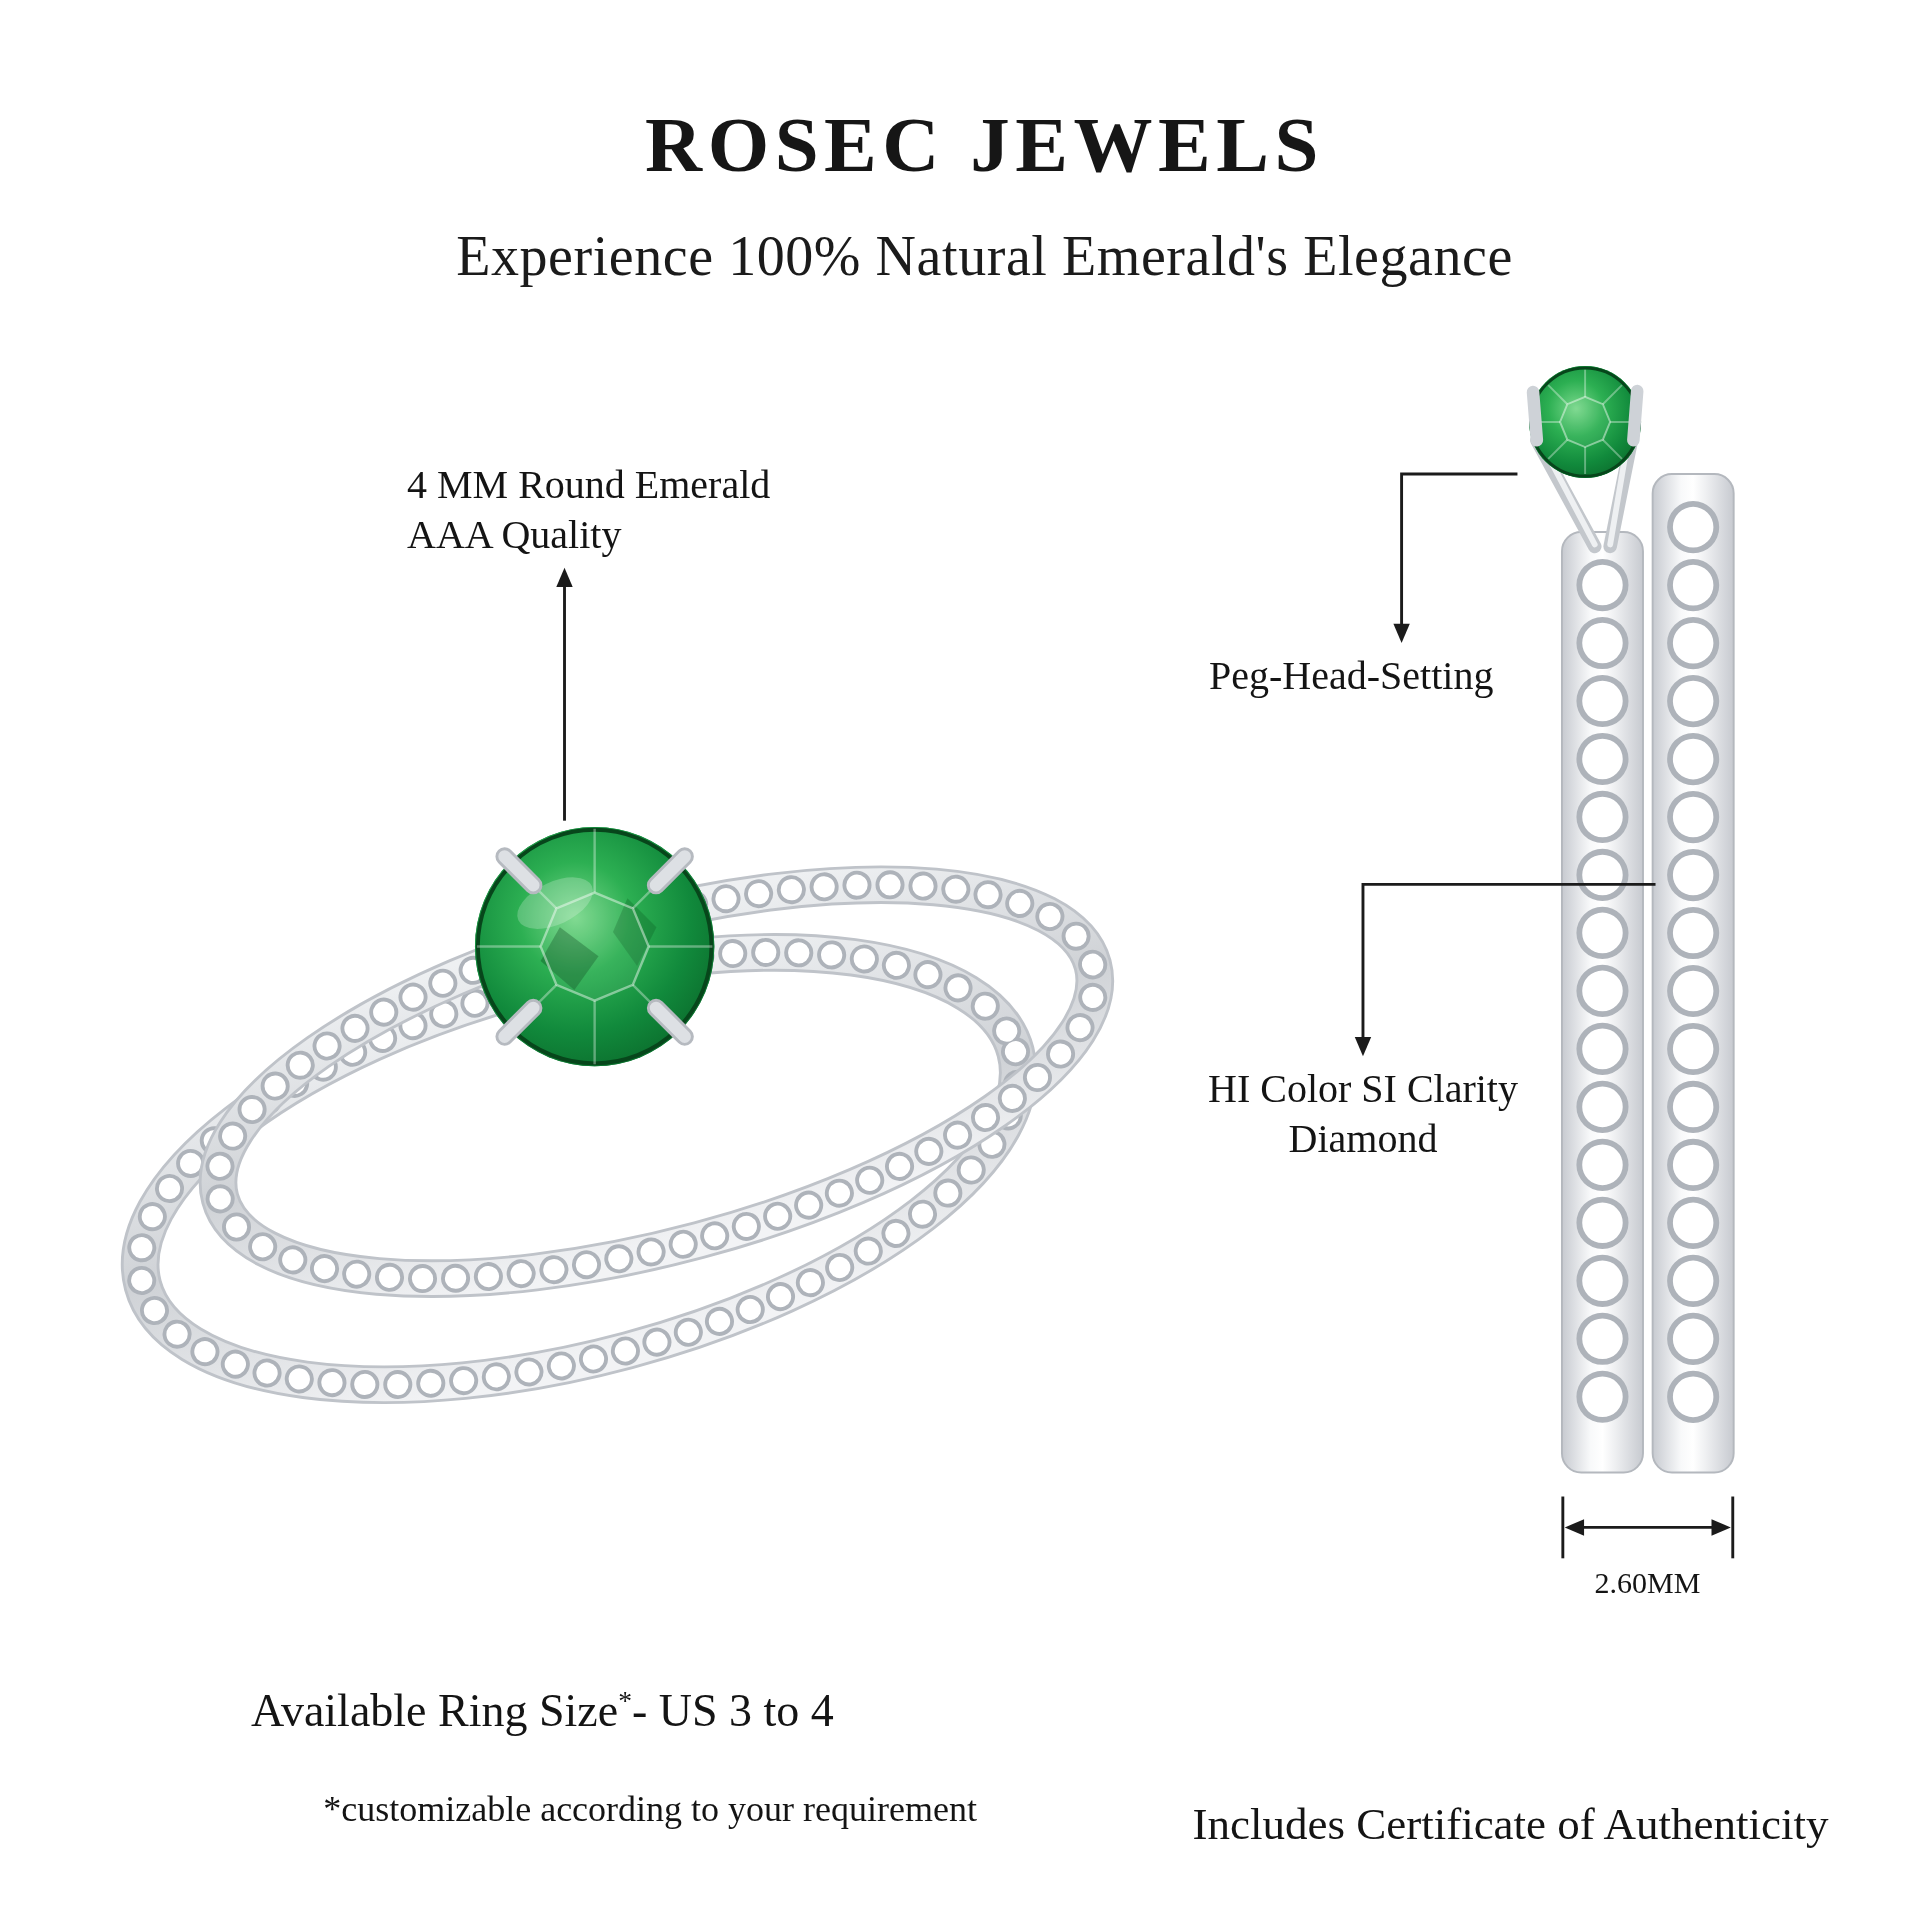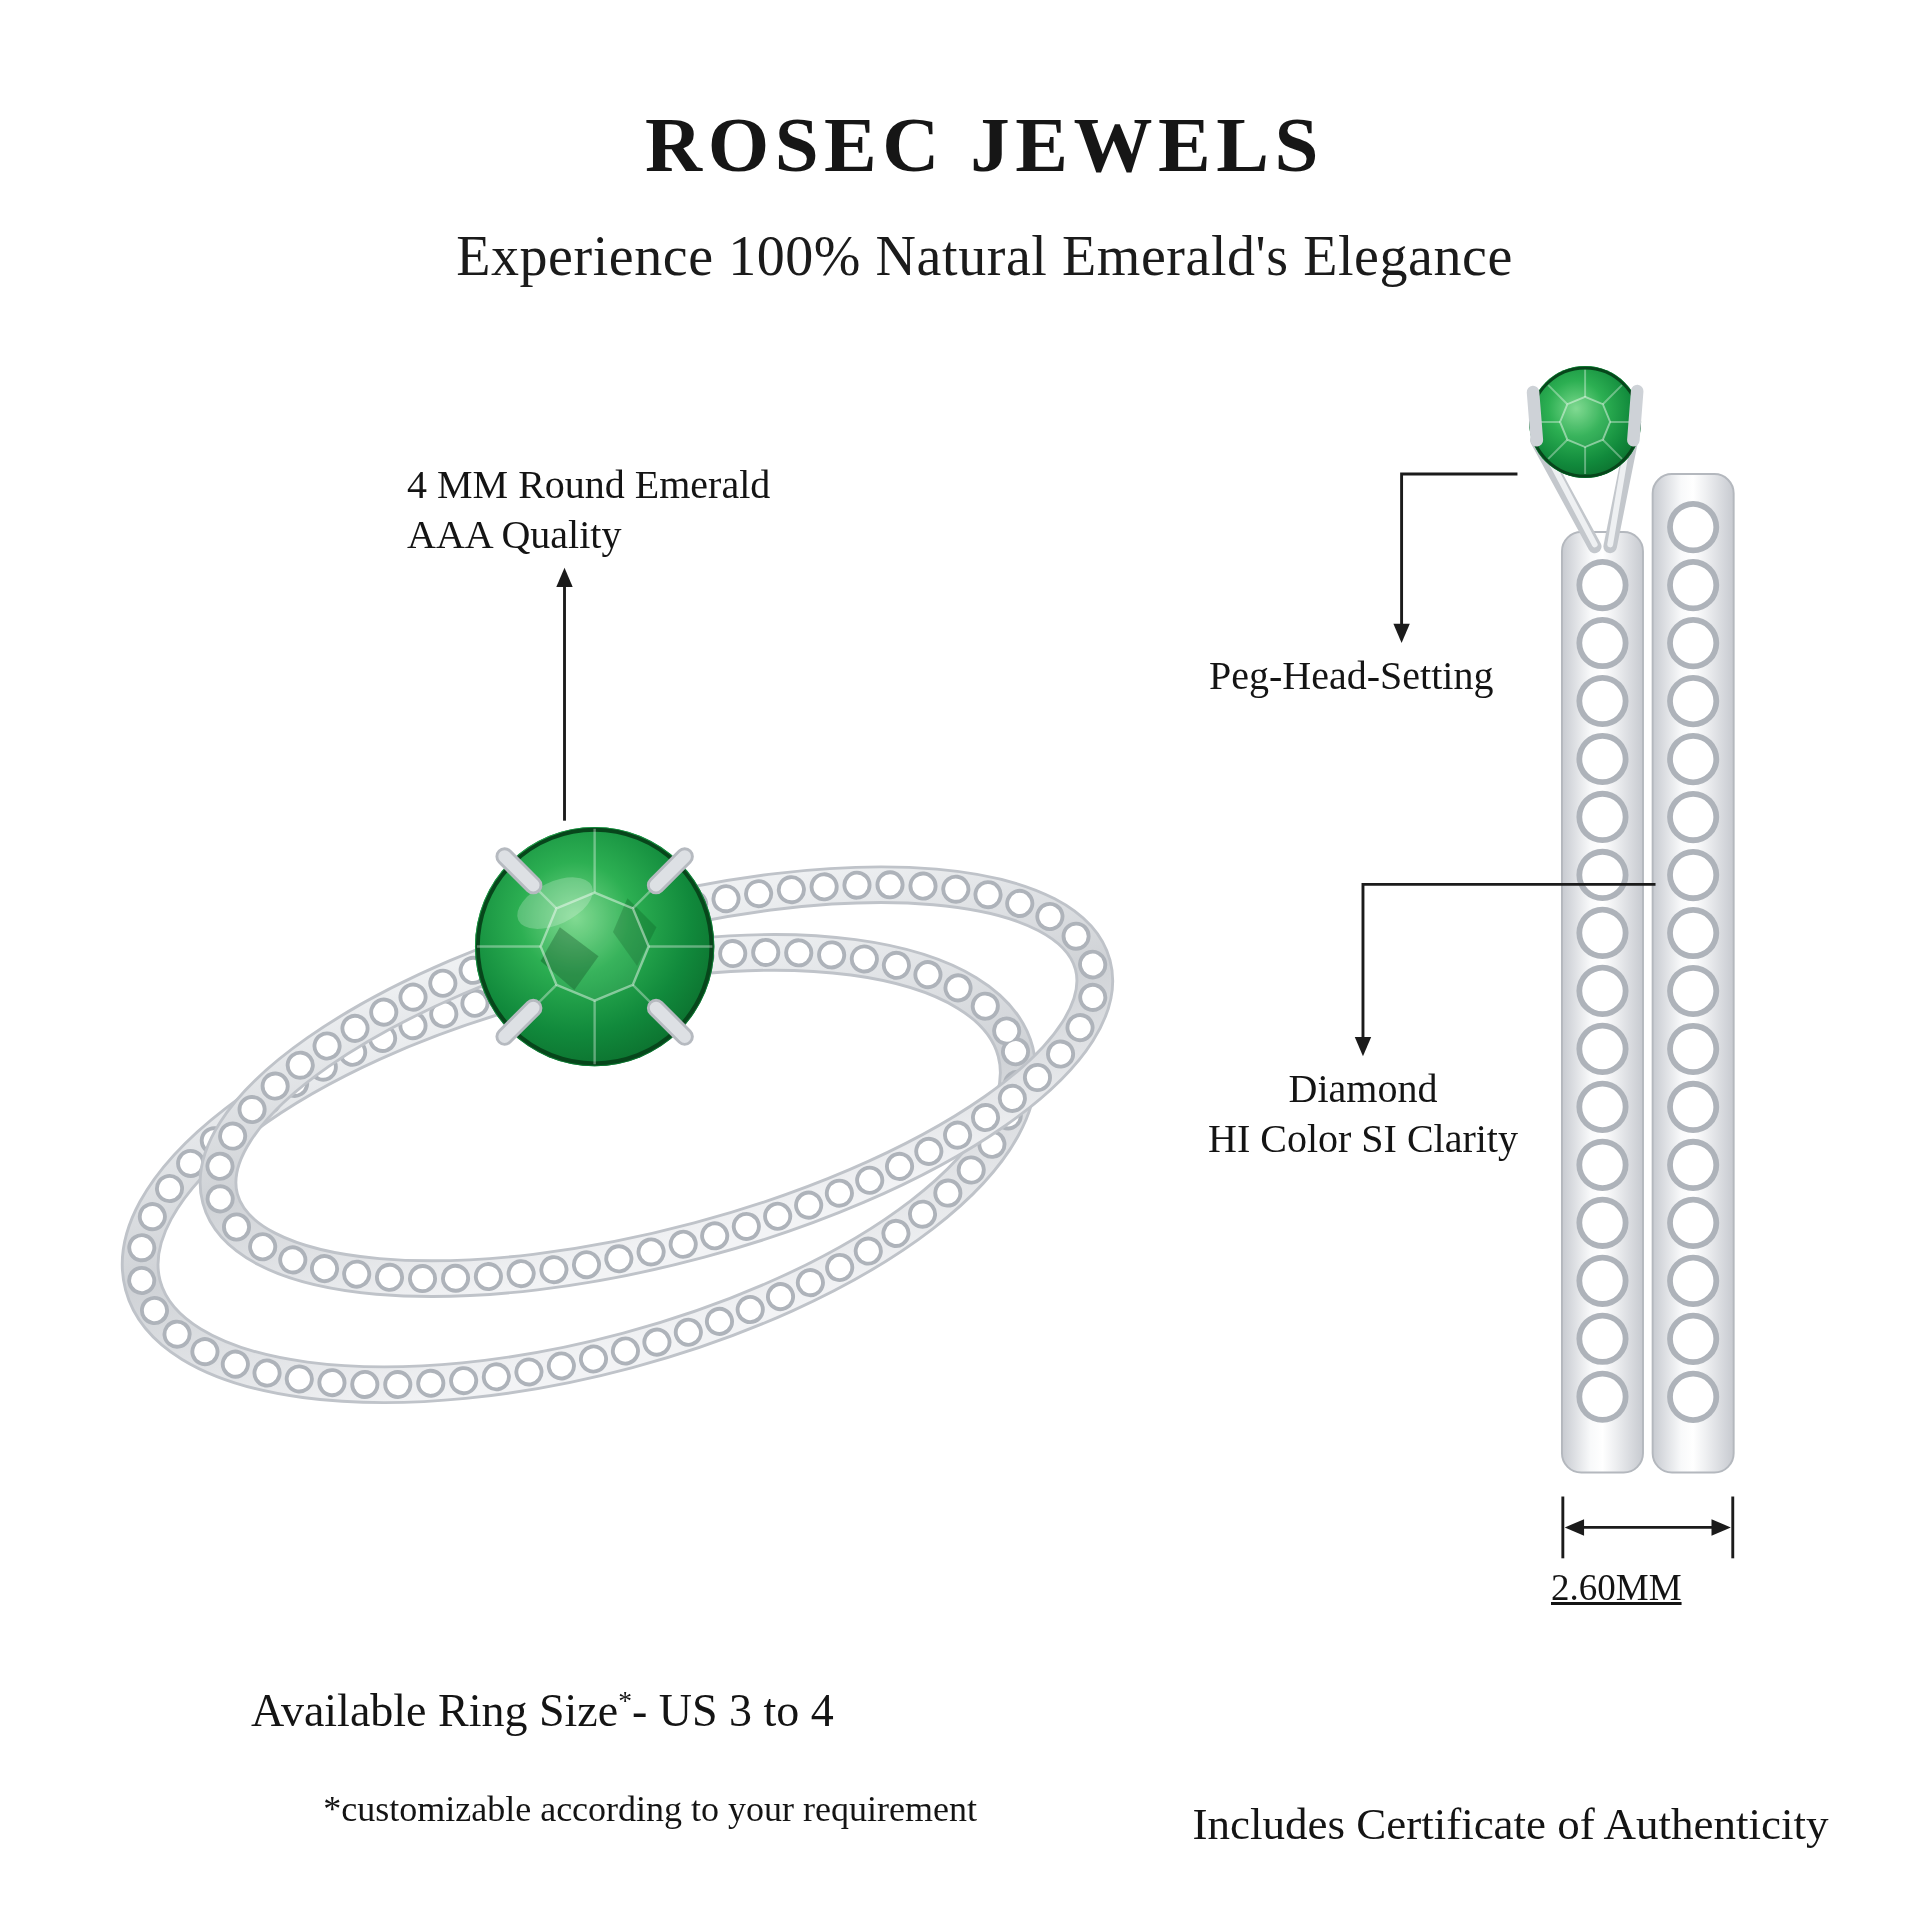--- a/index.html
+++ b/index.html
@@ -7,21 +7,21 @@
   .canvas{position:relative;width:1931px;height:1931px;background:#ffffff;overflow:hidden;margin-left:19px;}
   .abs{position:absolute;}
   .brand{top:100px;left:0;width:1931px;text-align:center;font-size:79px;font-weight:700;letter-spacing:0.07em;color:#161616;}
   .tagline{top:224px;left:0;width:1931px;text-align:center;font-size:56px;font-weight:400;letter-spacing:0.01em;color:#1b1b1b;}
   .callout{font-size:40px;line-height:1.26;color:#141414;}
   .gem-callout{left:388px;top:460px;text-align:left;}
   .gem-callout span{display:block;}
   .peg-callout{left:1190px;top:651px;width:386px;text-align:left;}
   .diamond-callout{left:1151px;top:1064px;width:386px;text-align:center;}
   .diamond-callout span{display:block;}
-  .dim-label{left:1532px;top:1566px;width:193px;text-align:left;font-size:37px;color:#141414;text-decoration:underline;}
+  .dim-label{left:1532px;top:1566px;width:193px;text-align:center;font-size:30px;color:#141414;}
   .ring-size{left:89px;top:1684px;width:869px;text-align:center;font-size:46px;color:#141414;}
   .ring-size sup{font-size:60%;}
   .customizable{left:89px;top:1788px;width:869px;text-align:right;font-size:36px;color:#141414;}
   .certificate{left:1057px;top:1798px;width:869px;text-align:center;font-size:45px;color:#141414;}
   .art{position:absolute;}
   .overlay{position:absolute;left:0;top:0;pointer-events:none;}
   .ann{stroke:#1b1b1b;stroke-width:3;fill:none;}
   .annfill{fill:#1b1b1b;stroke:none;}
 </style>
 </head>
@@ -152,22 +152,22 @@
   <div class="abs callout gem-callout">
     <span>4 MM Round Emerald</span>
     <span>AAA Quality</span>
   </div>
 
   <div class="abs callout peg-callout">
     <span>Peg-Head-Setting</span>
   </div>
 
   <div class="abs callout diamond-callout">
+    <span>HI Color SI Clarity</span>
     <span>Diamond</span>
-    <span>HI Color SI Clarity</span>
   </div>
 
   <div class="abs dim-label">2.60MM</div>
 
   <div class="abs ring-size">
     <span>Available Ring Size</span><sup>*</sup><span>- US 3 to 4</span>
   </div>
   <div class="abs customizable">*customizable according to your requirement</div>
   <div class="abs certificate">Includes Certificate of Authenticity</div>
 

